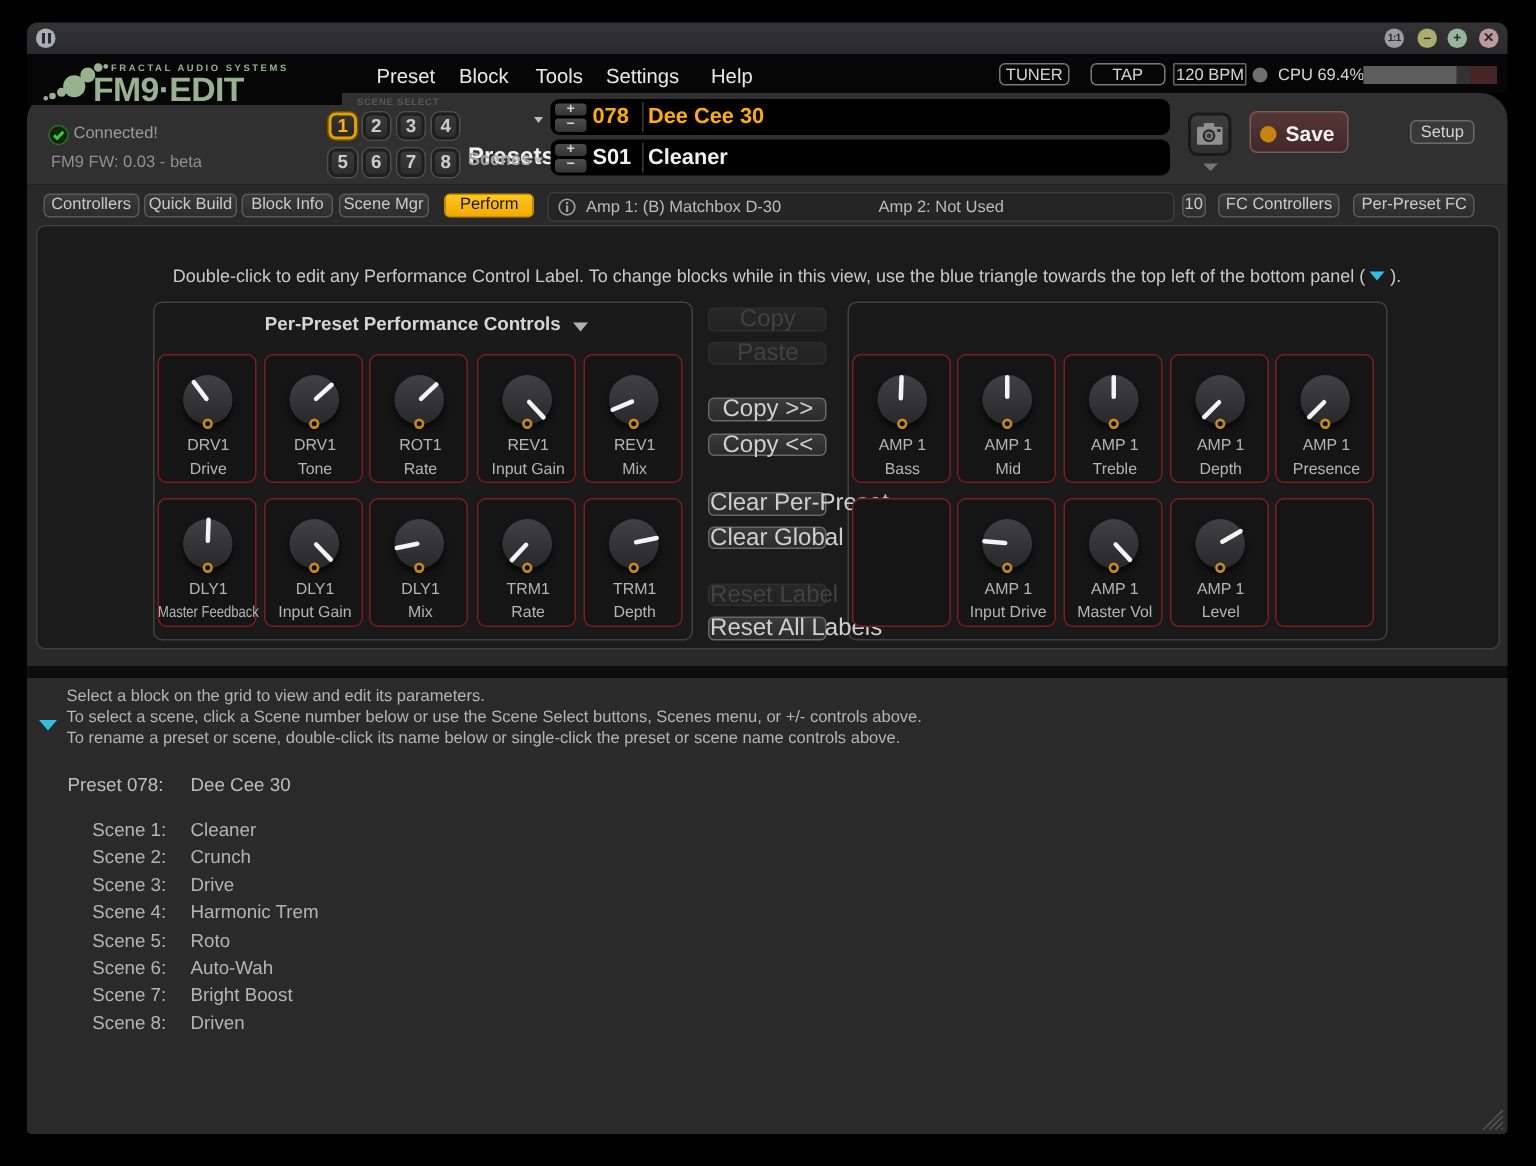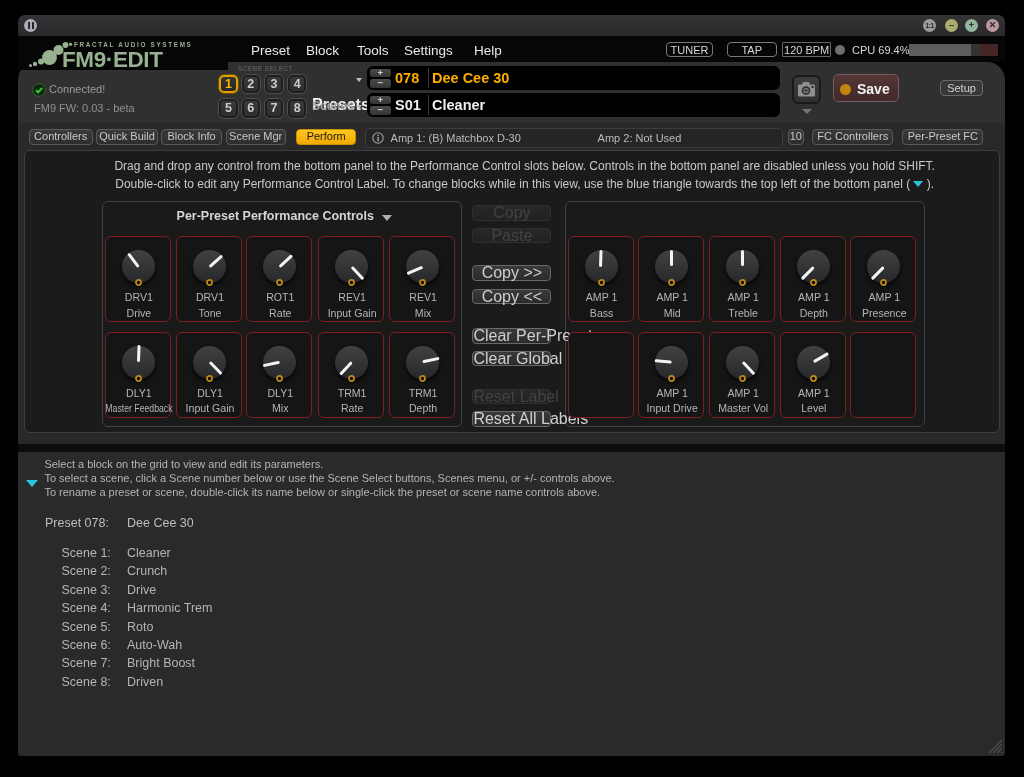--- a/index.html
+++ b/index.html
@@ -162,28 +162,27 @@
     <div class="tabbtn" style="left:143.2px; width:60.8px;">Block Info</div>
     <div class="tabbtn" style="left:207.7px; width:60px;">Scene Mgr</div>
     <div class="tabbtn" style="left:278px; width:60.4px; background:linear-gradient(#ffc71f,#f2a900); border:1px solid #c98f00; color:#1a1a1a; font-weight:normal;">Perform</div>
     <div class="abs" style="left:346.6px; top:112.5px; width:418.4px; height:20.5px; background:#252525; border:1px solid #3c3c3c; border-radius:4px;">
       <svg class="abs" style="left:6.5px; top:3.5px;" width="12" height="12" viewBox="0 0 12 12">
         <circle cx="6" cy="6" r="5.2" fill="none" stroke="#a0a0a0" stroke-width="1.1"></circle>
         <rect x="5.3" y="4.9" width="1.5" height="4.5" fill="#a0a0a0"></rect>
         <rect x="5.3" y="2.6" width="1.5" height="1.5" fill="#a0a0a0"></rect>
       </svg>
       <div class="abs" style="left:25px; top:3px; color:#bbb; font-size:11px;">Amp 1: (B) Matchbox D-30</div>
-      <div class="abs" style="left:220px; top:3px; color:#bbb; font-size:11px;margin-left:12px;">Amp 2: Not Used</div>
+      <div class="abs" style="left:220px; top:3px; color:#bbb; font-size:11px;">Amp 2: Not Used</div>
     </div>
     <div class="tabbtn" style="left:769.6px; width:16.5px;">10</div>
     <div class="tabbtn" style="left:794.2px; width:81px;">FC Controllers</div>
     <div class="tabbtn" style="left:884.4px; width:81px;">Per-Preset FC</div>
 
     <div id="performpanel" class="abs" style="left:5.7px; top:134.8px; width:976.3px; height:283.2px; background:#1b1b1b; border:1px solid #3e3e3e; border-radius:6px;">
-      <div class="abs" style="left:13px; top:8px; width:974px; text-align:center; color:#c9c9c9; font-size:12px;">Drag and drop any control from the bottom panel to the Performance Control slots below. Controls in the bottom panel are disabled unless you hold SHIFT.</div>
       <div class="abs" style="left:13px; top:26.5px; width:974px; text-align:center; color:#c9c9c9; font-size:12px;">Double-click to edit any Performance Control Label. To change blocks while in this view, use the blue triangle towards the top left of the bottom panel ( <span style="display:inline-block; width:0; height:0; border-left:5.5px solid transparent; border-right:5.5px solid transparent; border-top:6.5px solid #2fc1e0; vertical-align:1px;"></span> ).</div>
     </div>
 
     <div class="gbox" style="left:84.3px; top:186px; width:359.7px; height:226.4px;"></div>
     <div class="gbox" style="left:546.6px; top:186px; width:360.4px; height:226.4px;"></div>
     <div class="abs" style="left:84.3px; top:194px; width:359.7px; text-align:center; color:#d6d6d6; font-size:12.5px; font-weight:bold;">Per-Preset Performance Controls&nbsp;&nbsp;&nbsp;&nbsp;</div>
     <div class="abs" style="left:364px; top:199.5px; width:0; height:0; border-left:5.5px solid transparent; border-right:5.5px solid transparent; border-top:6.5px solid #b0b0b0;"></div>
 
     <div class="midbtn dis" style="top:189.8px;">Copy</div>
     <div class="midbtn dis" style="top:212.7px;">Paste</div>

